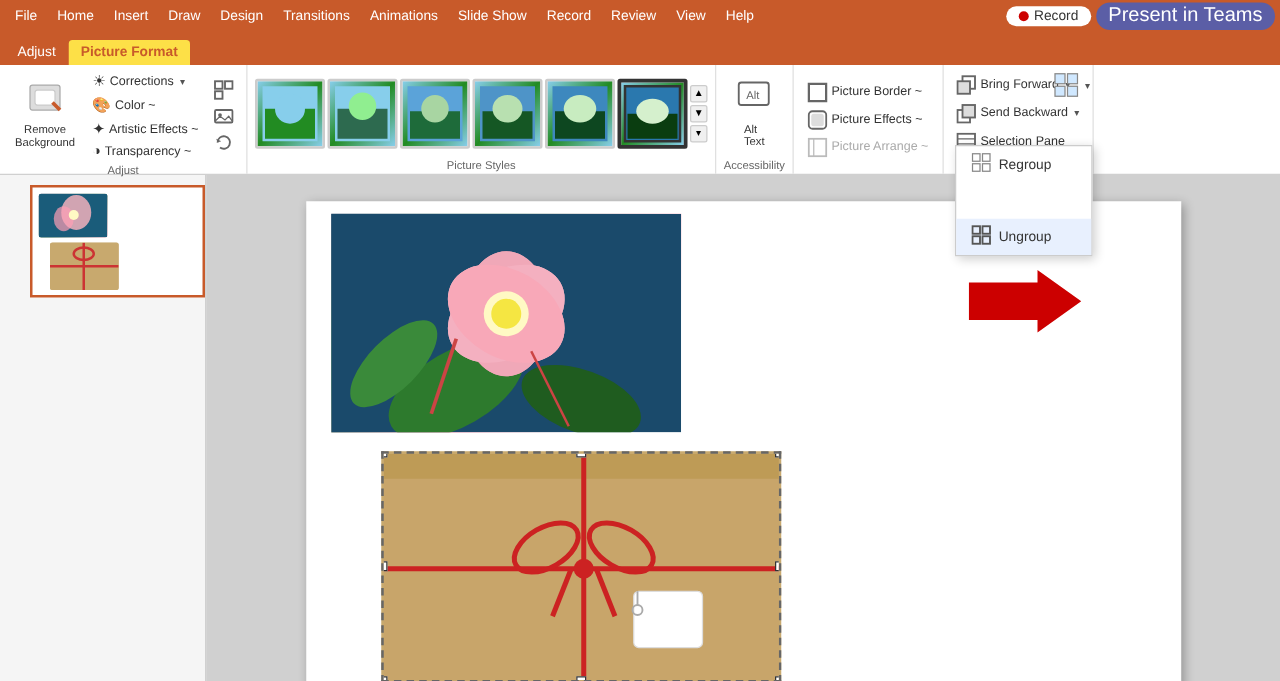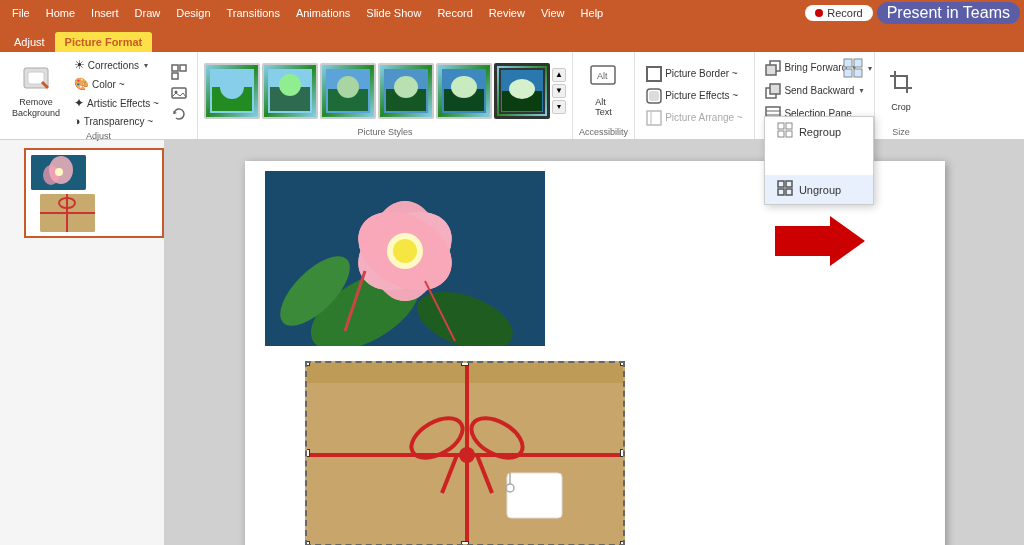--- a/index.html
+++ b/index.html
@@ -577,36 +577,20 @@
               <rect x="9" y="1" width="6" height="6" fill="none" stroke="#555" stroke-width="1.5"></rect>
               <rect x="1" y="9" width="6" height="6" fill="none" stroke="#555" stroke-width="1.5"></rect>
               <rect x="9" y="9" width="6" height="6" fill="none" stroke="#555" stroke-width="1.5"></rect>
             </svg>
         </span>
         <span>Ungroup</span>
       </div>
     </div>
   </div>
 
-  <div class="ribbon-group crop-group" style="min-width:50px;">
-    <div class="ribbon-group-content">
-      <div class="ribbon-btn-large">
-        <div class="btn-icon">
-          <svg width="26" height="26" viewBox="0 0 26 26">
-            <line x1="7" y1="2" x2="7" y2="20" stroke="#666" stroke-width="2"></line>
-            <line x1="2" y1="7" x2="20" y2="7" stroke="#666" stroke-width="2"></line>
-            <line x1="19" y1="8" x2="19" y2="24" stroke="#666" stroke-width="2"></line>
-            <line x1="8" y1="19" x2="24" y2="19" stroke="#666" stroke-width="2"></line>
-          </svg>
-        </div>
-        <span style="font-size:9px;">Crop</span>
-      </div>
-    </div>
-    <div class="ribbon-group-label">Size</div>
-  </div>
 
 </div>
 
 <div class="slide-area">
 
   <div class="slide-panel">
     <div style="position:relative;padding-left:20px;">
 
       <div class="slide-thumbnail">
         <div class="thumb-inner">

